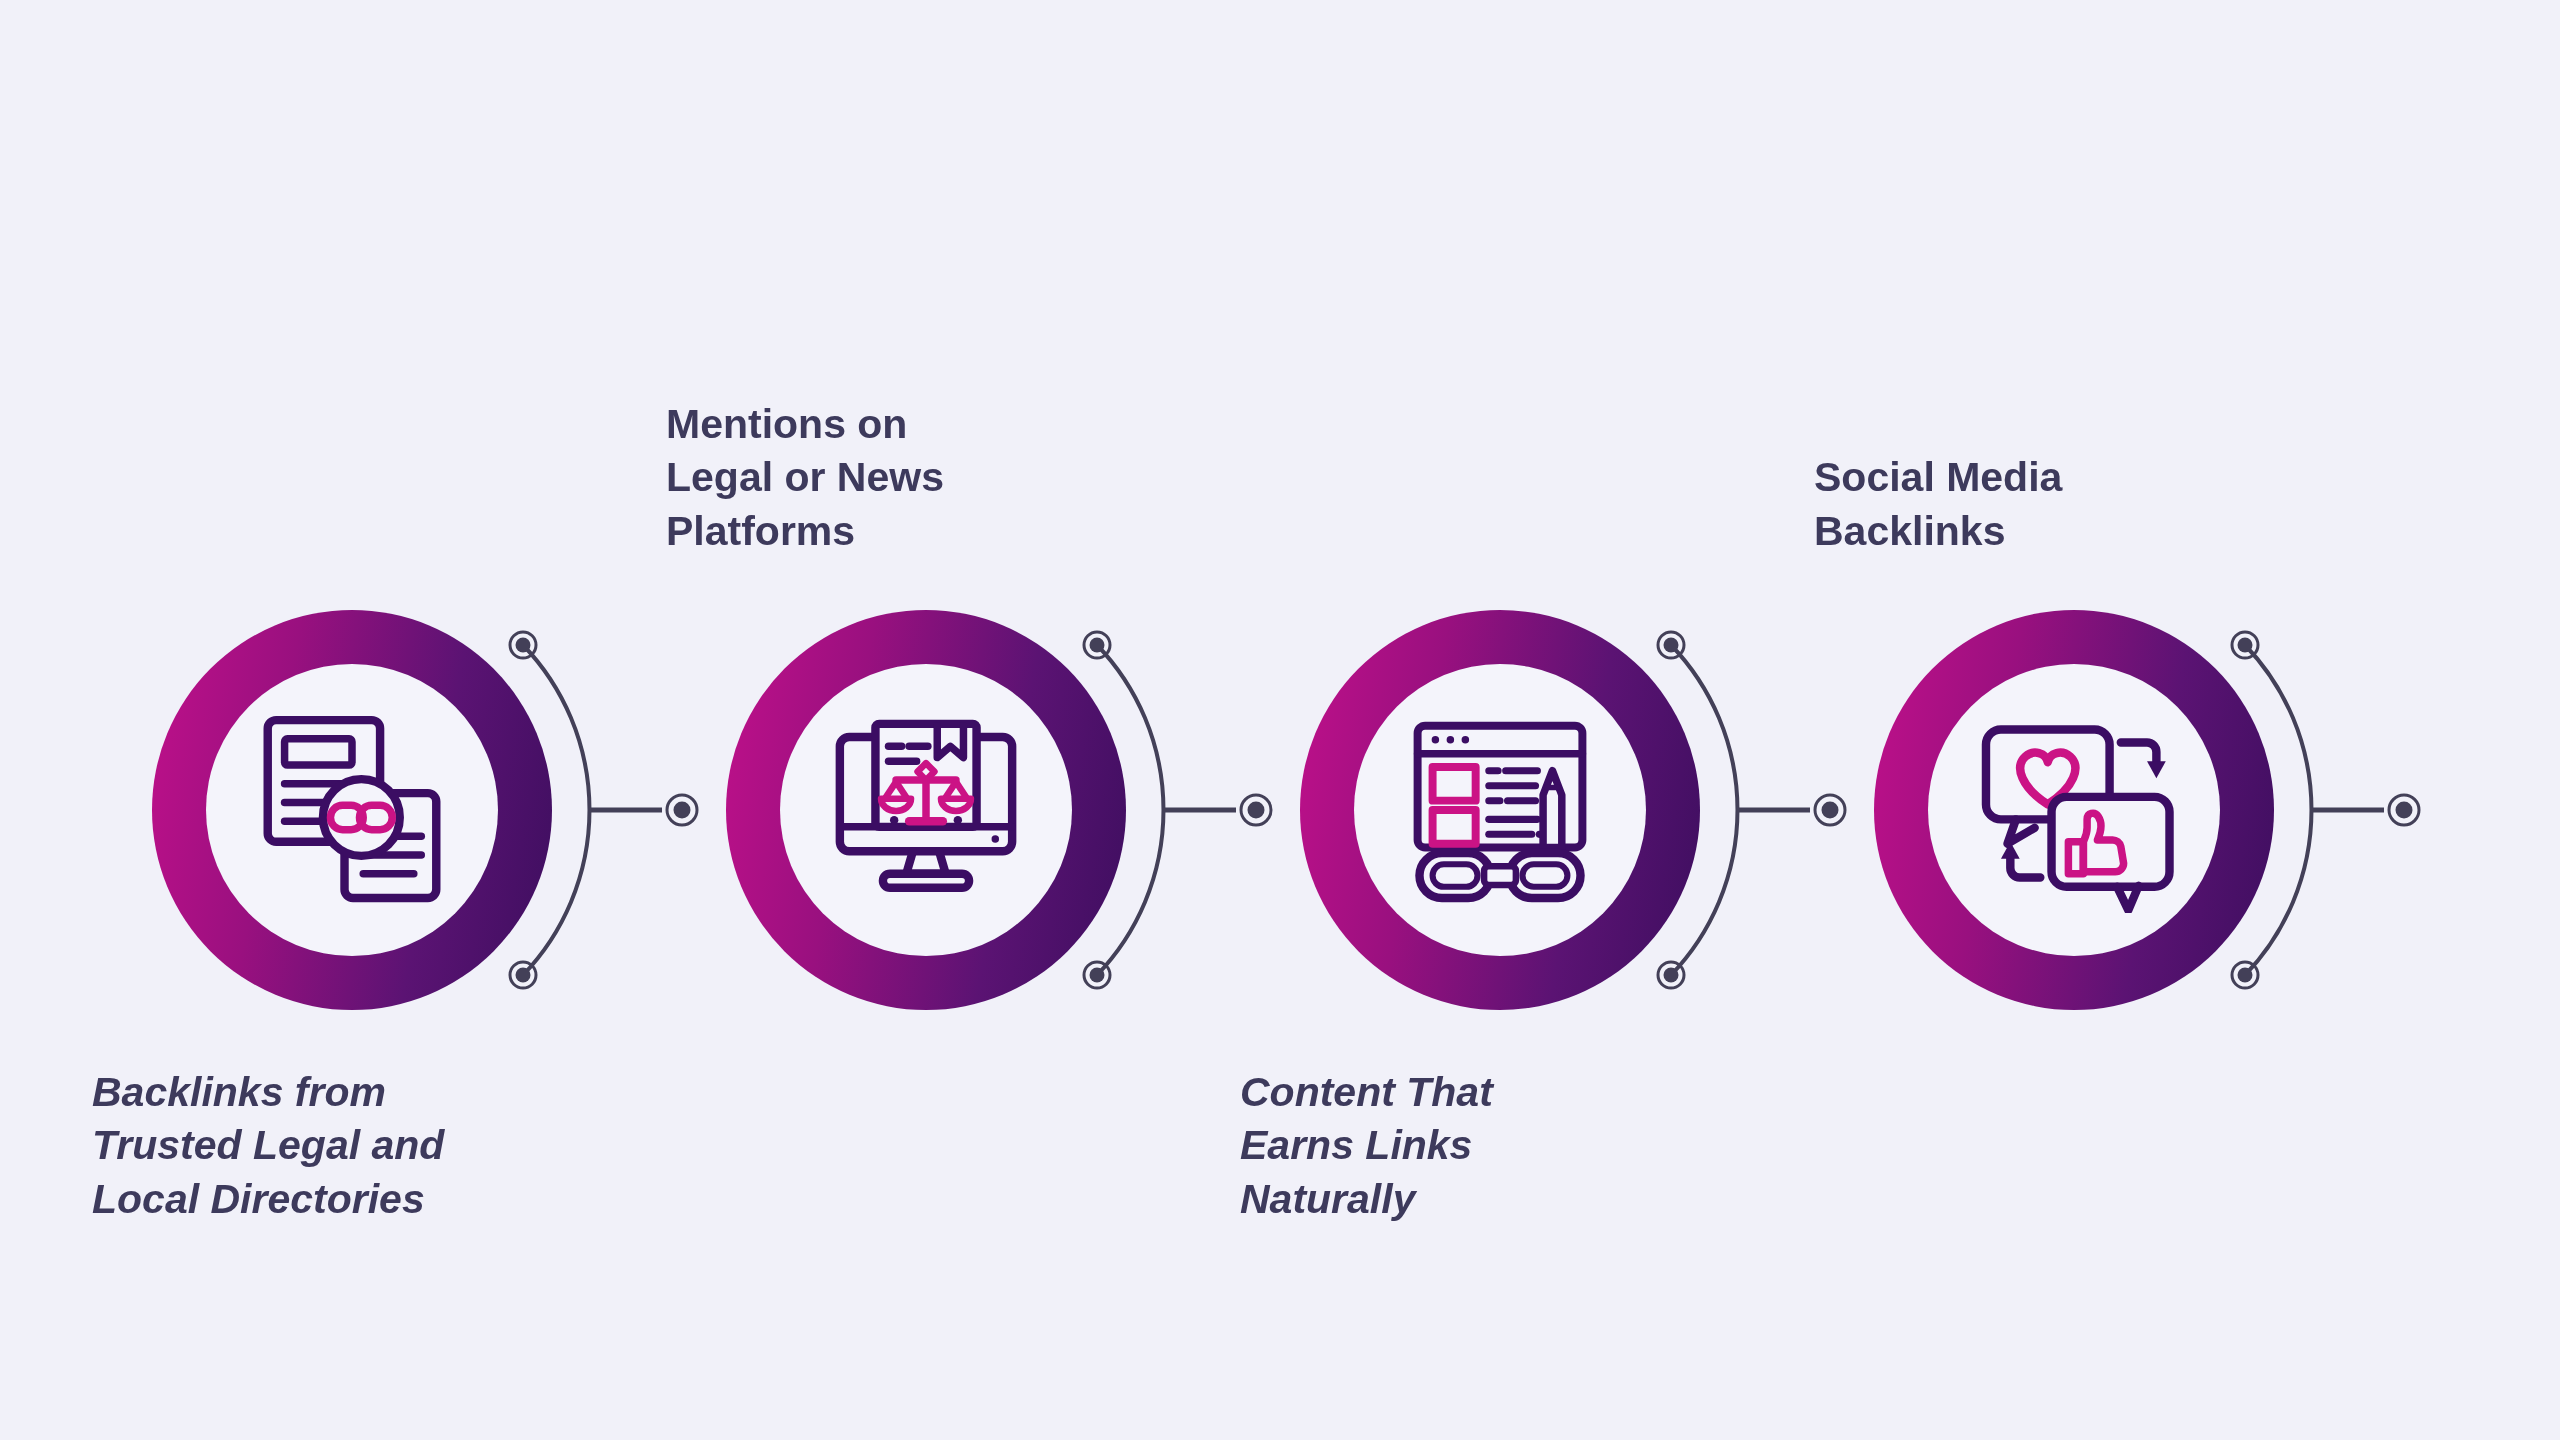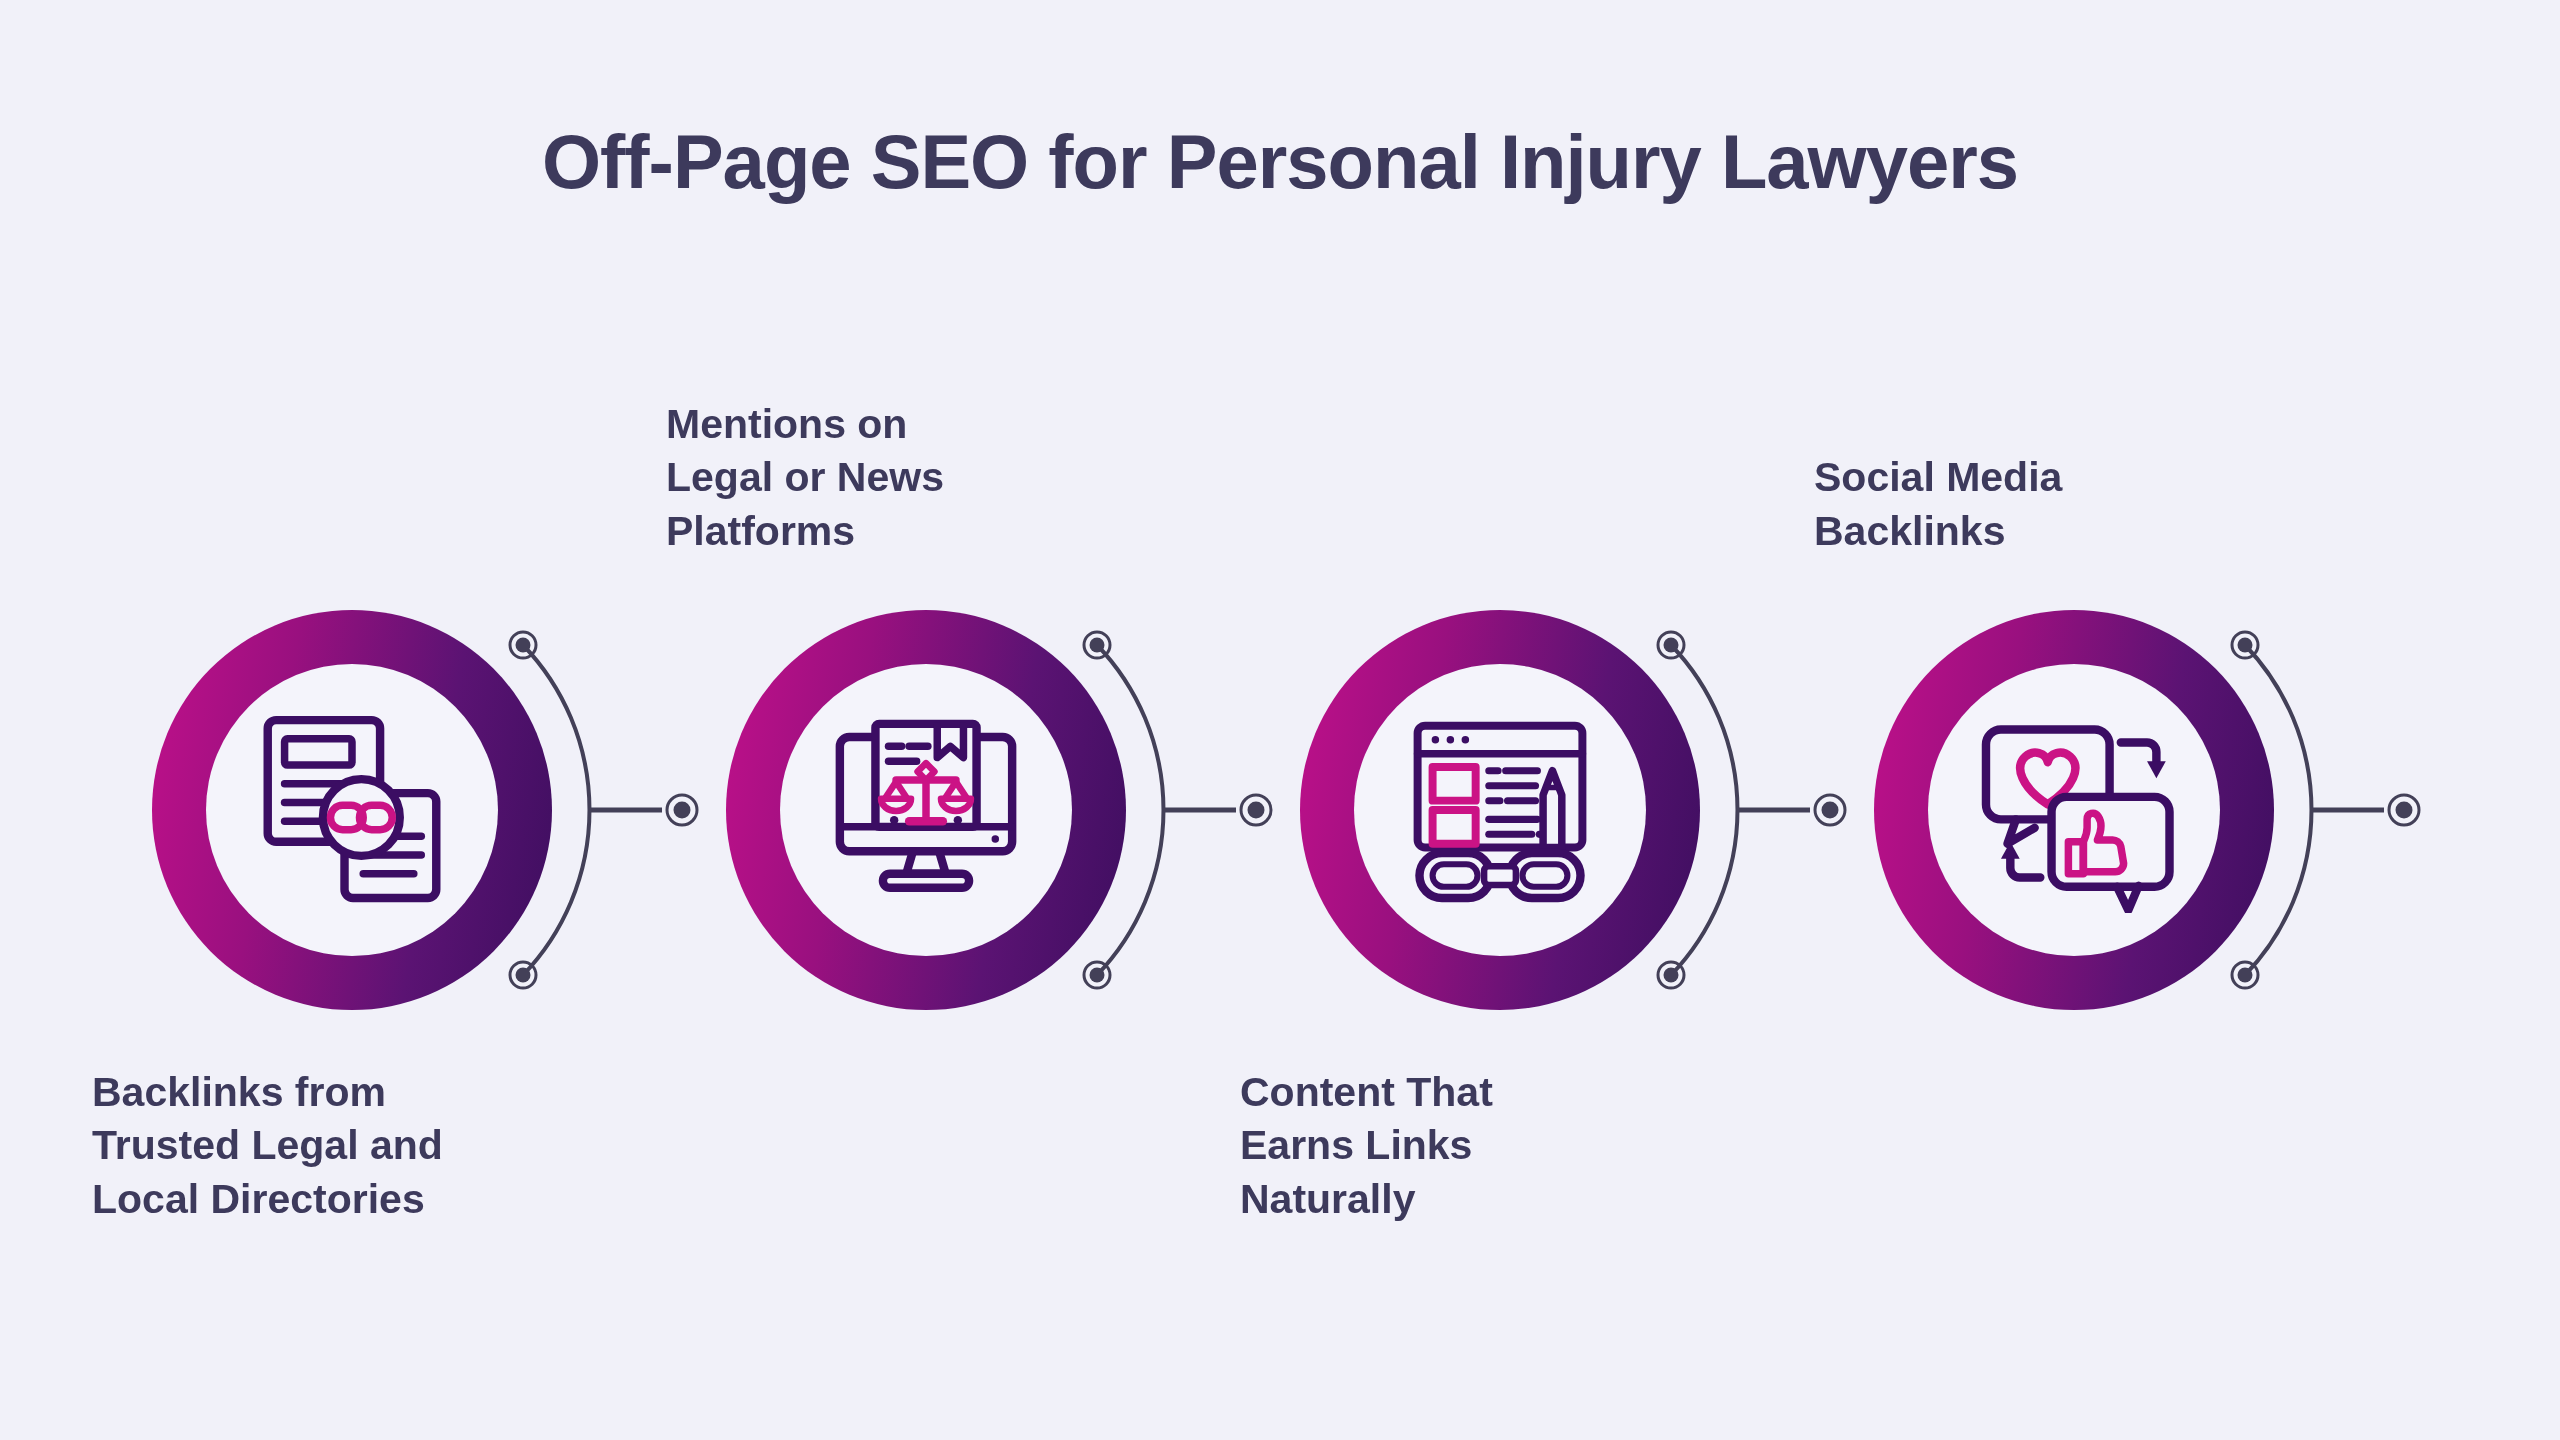--- a/index.html
+++ b/index.html
@@ -65,34 +65,33 @@
   }
   .step-label{
     position:absolute;
     left:50%;transform:translateX(-50%);
     width:520px;
     text-align:left;
     font-size:41px;line-height:1.3;font-weight:700;
     color:var(--text);
     white-space:pre-line;
   }
-  .step-label.below{top:calc(100% + 56px);}
+  .step-label.below{top:calc(100% + 56px);font-style:italic;}
   .step-label.above{bottom:calc(100% + 52px);}
   .icon{width:206px;height:206px;}
   .icon .dark{stroke:var(--icon-outline);fill:none;stroke-linecap:round;stroke-linejoin:round;}
   .icon .darkfill{fill:var(--icon-outline);stroke:none;}
   .icon .darkbg{stroke:var(--icon-outline);fill:var(--circle-inner);stroke-linecap:round;stroke-linejoin:round;}
   .icon .pink{stroke:var(--accent-magenta);fill:none;stroke-linecap:round;stroke-linejoin:round;}
 </style>
 </head>
 <body>
 
 <div class="canvas">
 
-  <div class="title">Off-Page SEO for Personal Injury Lawyers</div>
 
   <svg class="connector-layer" viewBox="0 0 2560 1440">
 
     <g>
       <path class="arc" stroke-width="4" d="M523 645 A238 238 0 0 1 523 975"></path>
       <path class="hline" stroke-width="5" d="M590 810 H662"></path>
       <circle class="node-ring" cx="523" cy="645" r="13"></circle>
       <circle class="node-core" cx="523" cy="645" r="7.5"></circle>
       <circle class="node-ring" cx="523" cy="975" r="13"></circle>
       <circle class="node-core" cx="523" cy="975" r="7.5"></circle>

